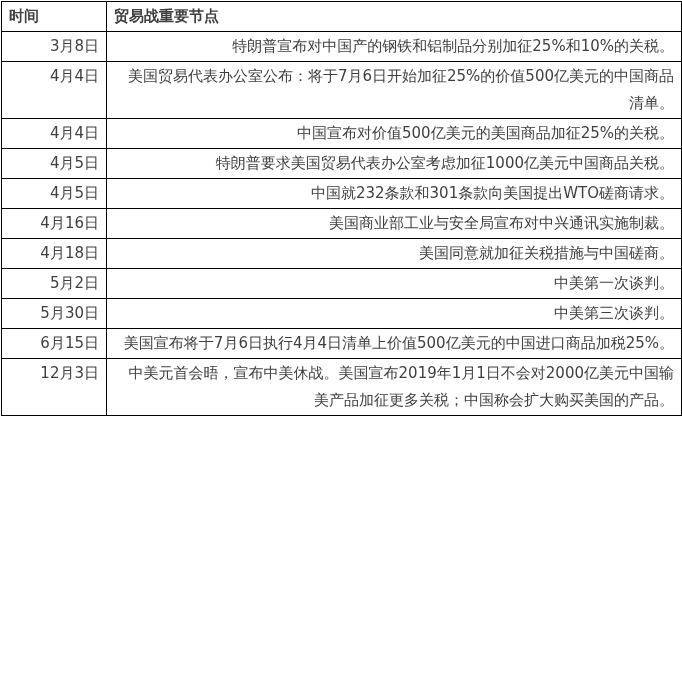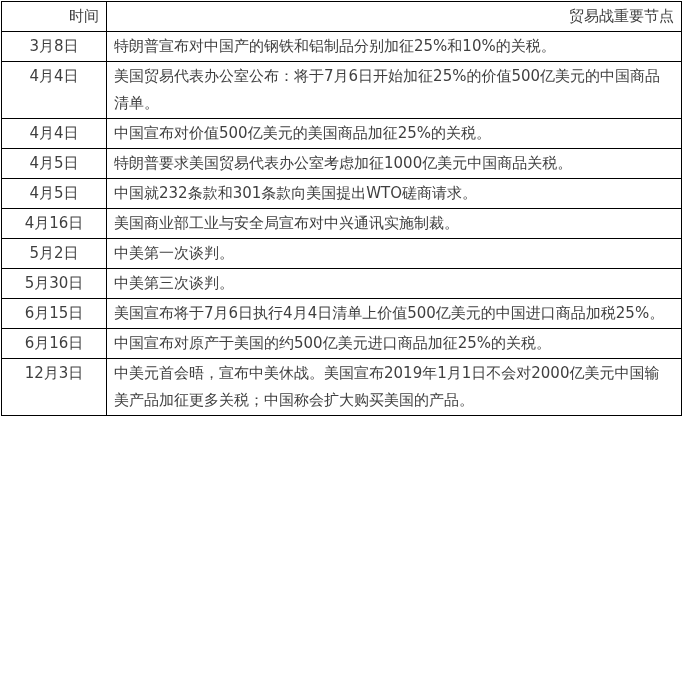--- a/index.html
+++ b/index.html
@@ -28,29 +28,30 @@
   table.timeline th,
   table.timeline td {
     border: 1px solid #000000;
     padding: 1px 7px;
     line-height: 27px;
     vertical-align: top;
     font-weight: normal;
     word-break: break-all;
   }
   table.timeline th {
-    text-align: right;
+    text-align: left;
     height: 26px;
+    font-weight: bold;
   }
   td.date-cell {
-    text-align: center;
+    text-align: right;
     white-space: nowrap;
   }
   td.event-cell {
-    text-align: left;
+    text-align: right;
   }
 </style>
 </head>
 <body>
 
 <div class="page">
   <table class="timeline">
     <colgroup>
       <col class="col-date">
       <col class="col-event">
@@ -80,34 +81,34 @@
         </tr>
         <tr>
           <td class="date-cell">4月5日</td>
           <td class="event-cell">中国就232条款和301条款向美国提出WTO磋商请求。</td>
         </tr>
         <tr>
           <td class="date-cell">4月16日</td>
           <td class="event-cell">美国商业部工业与安全局宣布对中兴通讯实施制裁。</td>
         </tr>
         <tr>
+          <td class="date-cell">4月18日</td>
+          <td class="event-cell">美国同意就加征关税措施与中国磋商。</td>
+        </tr>
+        <tr>
           <td class="date-cell">5月2日</td>
           <td class="event-cell">中美第一次谈判。</td>
         </tr>
         <tr>
           <td class="date-cell">5月30日</td>
           <td class="event-cell">中美第三次谈判。</td>
         </tr>
         <tr>
           <td class="date-cell">6月15日</td>
           <td class="event-cell">美国宣布将于7月6日执行4月4日清单上价值500亿美元的中国进口商品加税25%。</td>
         </tr>
         <tr>
-          <td class="date-cell">6月16日</td>
-          <td class="event-cell">中国宣布对原产于美国的约500亿美元进口商品加征25%的关税。</td>
-        </tr>
-        <tr>
           <td class="date-cell">12月3日</td>
           <td class="event-cell">中美元首会晤，宣布中美休战。美国宣布2019年1月1日不会对2000亿美元中国输美产品加征更多关税；中国称会扩大购买美国的产品。</td>
         </tr>
       </tbody>
   </table>
 </div>
 
 </body></html>

